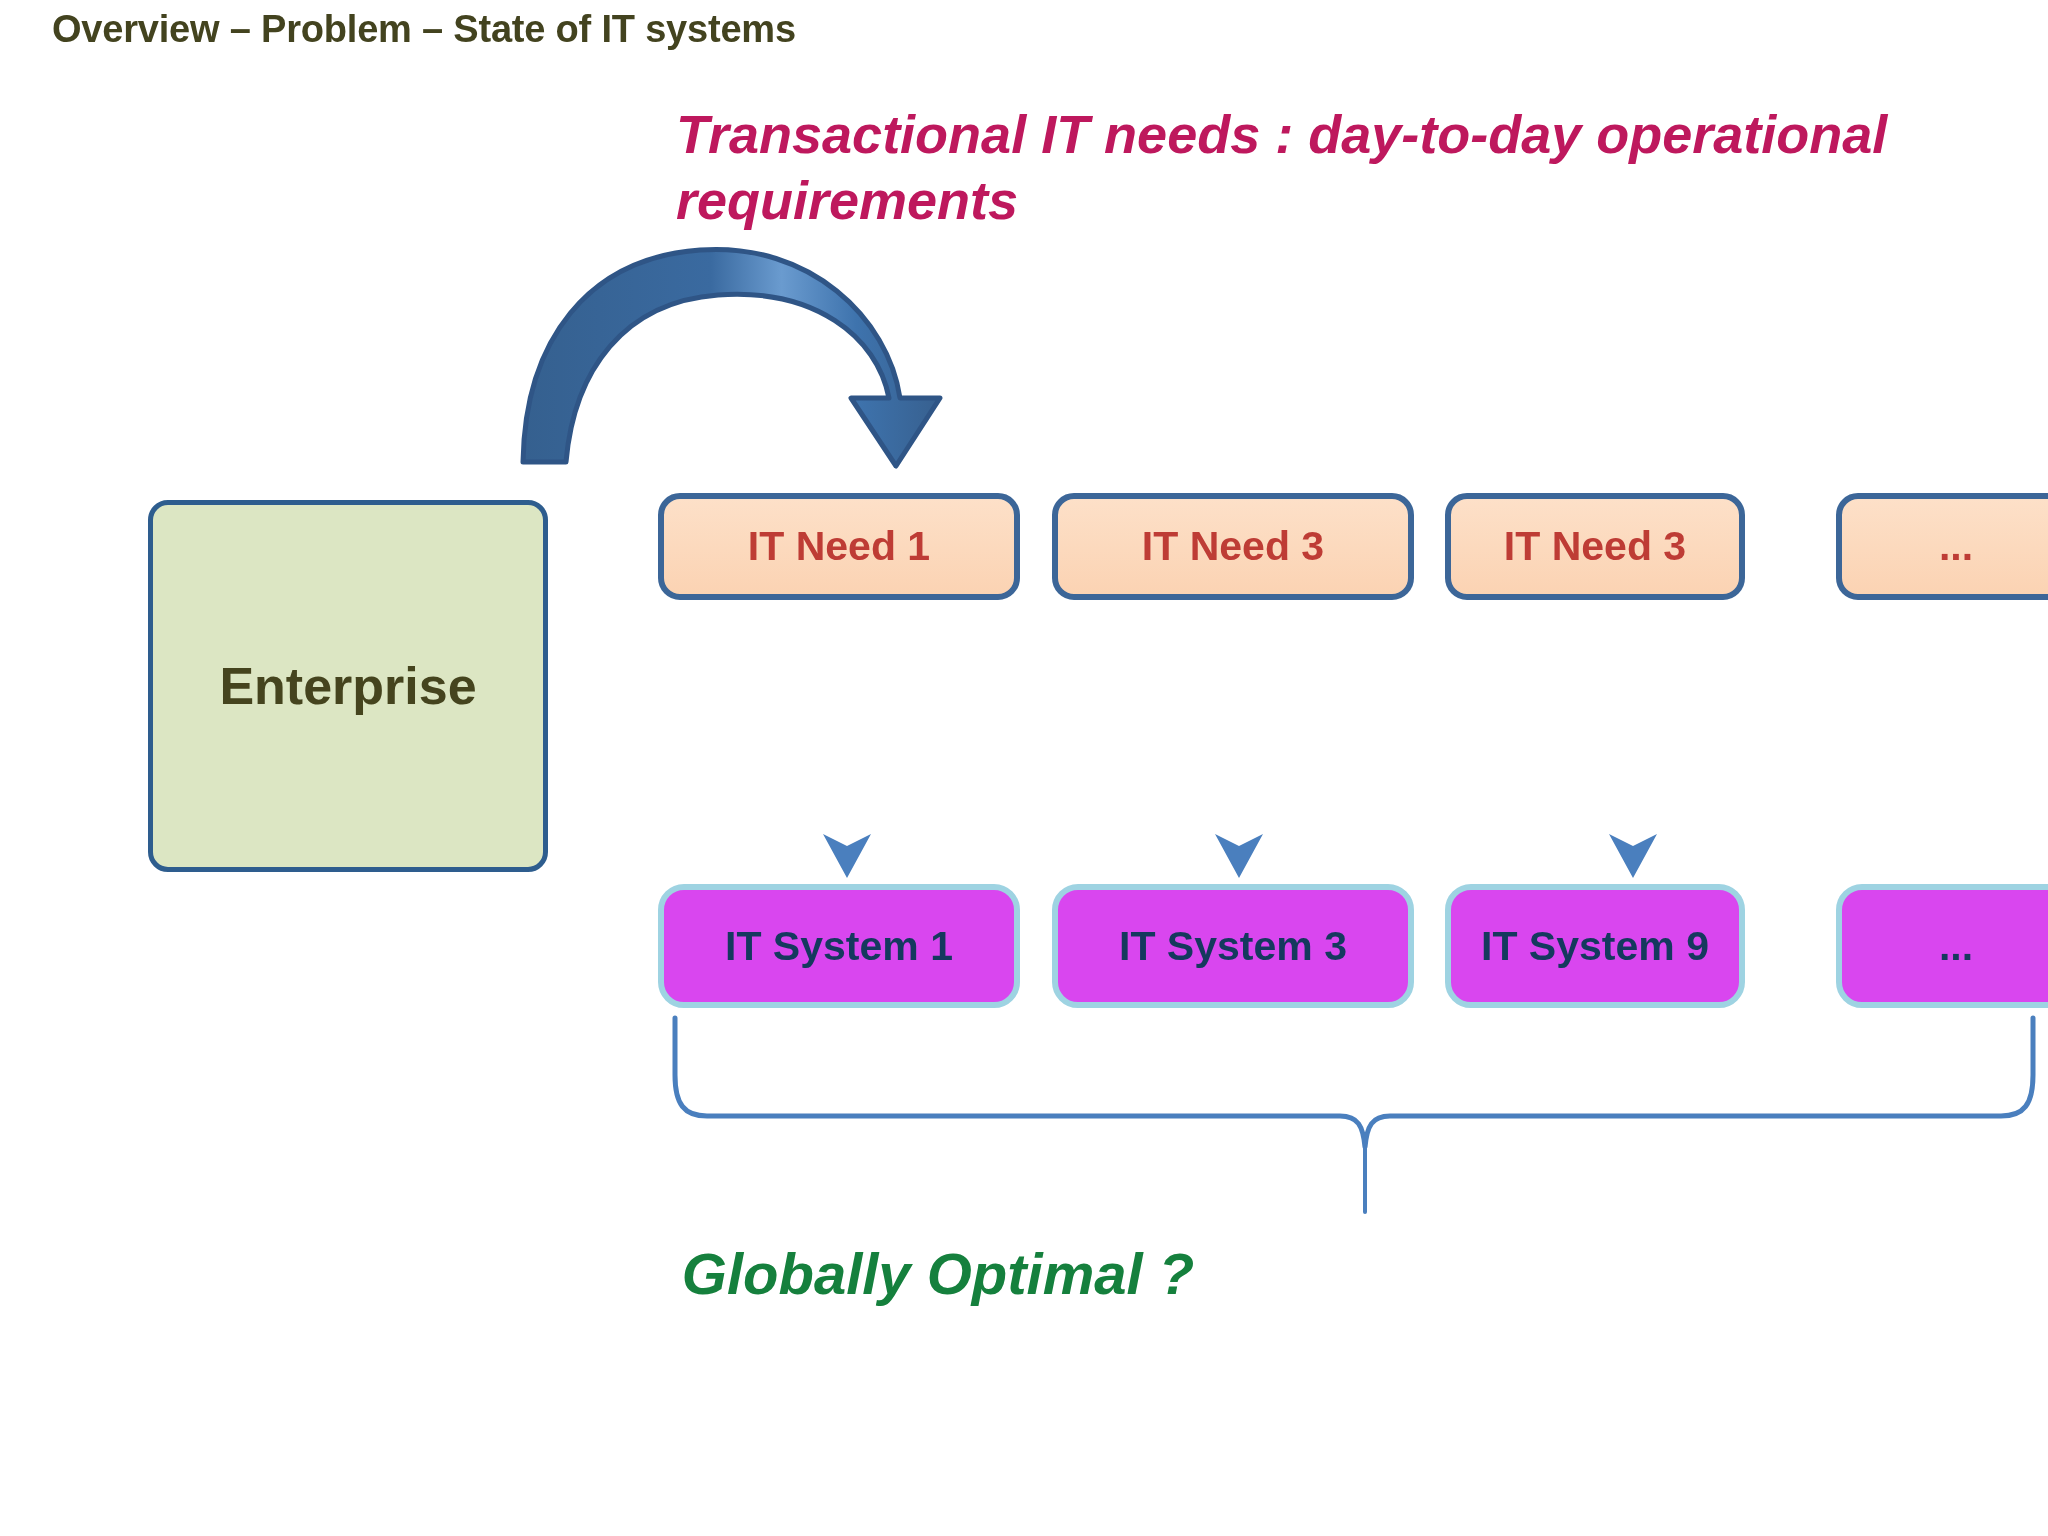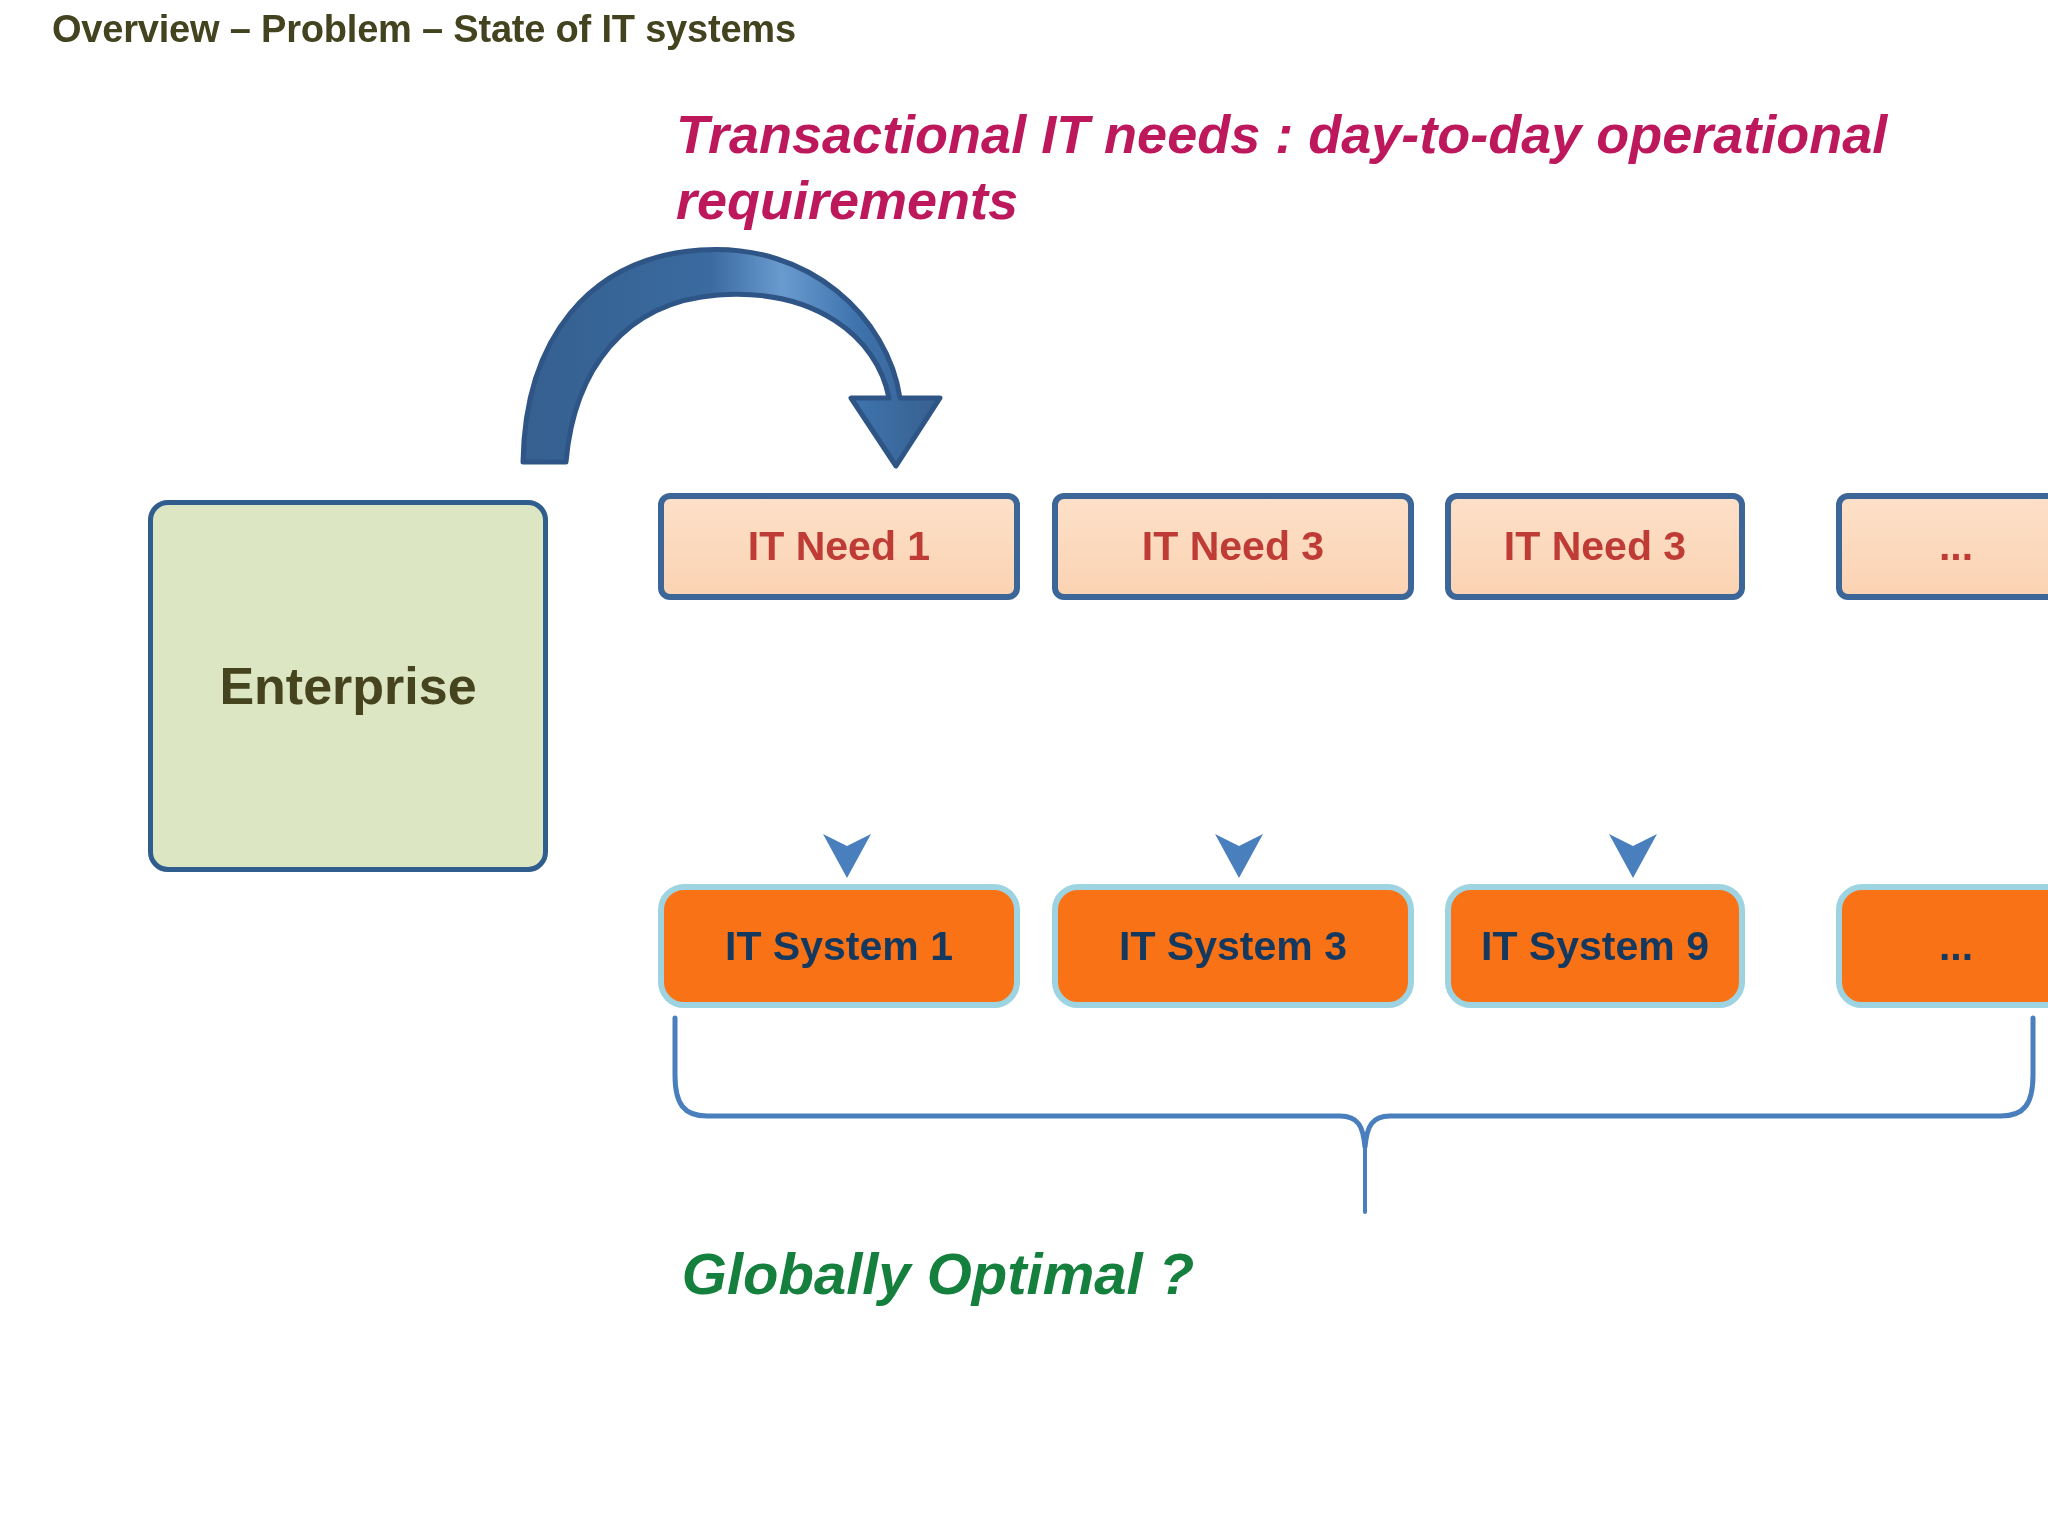--- a/index.html
+++ b/index.html
@@ -65,37 +65,37 @@
     color: #45441e;
   }
 
   
   .node-box {
     position: absolute;
     box-sizing: border-box;
     display: flex;
     align-items: center;
     justify-content: center;
-    border-radius: 12px;
+    border-radius: 22px;
   }
   .need-box {
     top: 493px;
     height: 107px;
     background: linear-gradient(180deg, #fde0c8 0%, #fbd3b3 100%);
     border: 6px solid #3c6698;
   }
   .need-label {
     font-size: 41px;
     font-weight: bold;
     color: #be3c35;
   }
   .system-box {
     top: 884px;
     height: 124px;
-    background: #f97316;
+    background: #d946ef;
     border: 6px solid #9ed3e2;
     border-radius: 26px;
   }
   .system-label {
     font-size: 41px;
     font-weight: bold;
     color: #15395e;
   }
 
   

